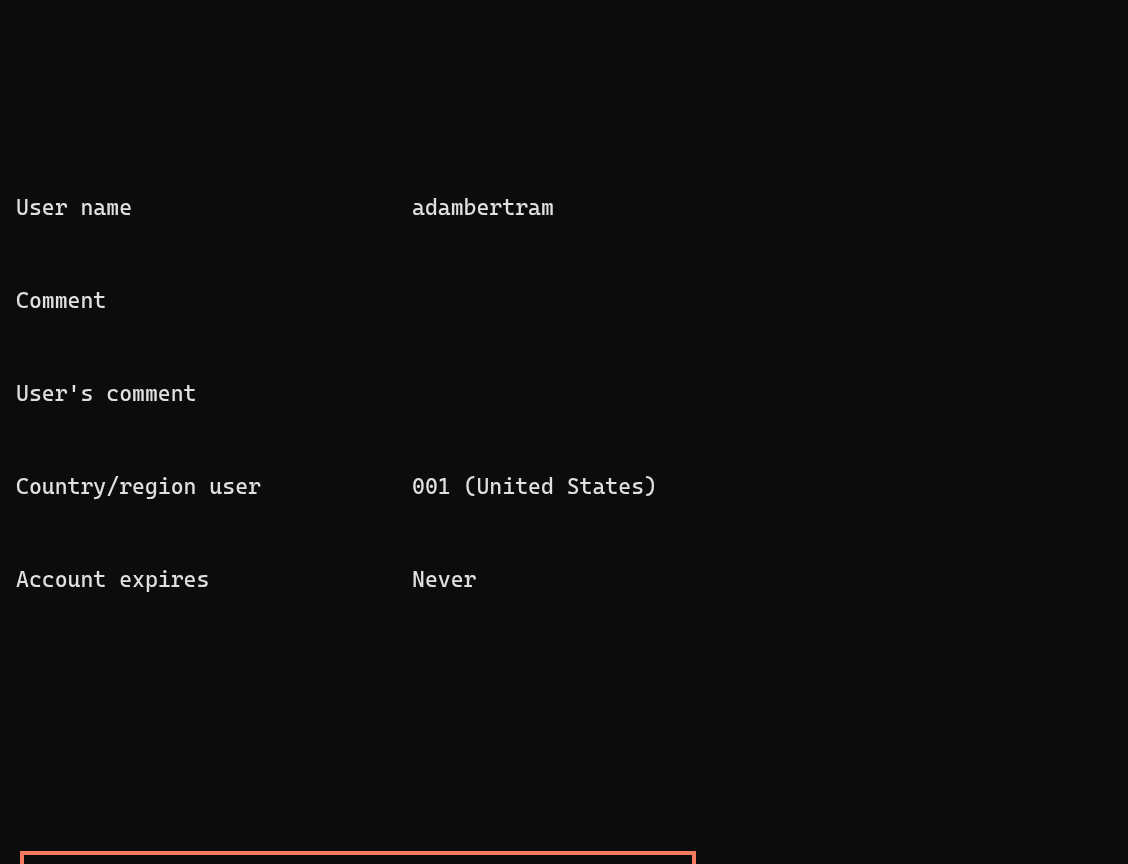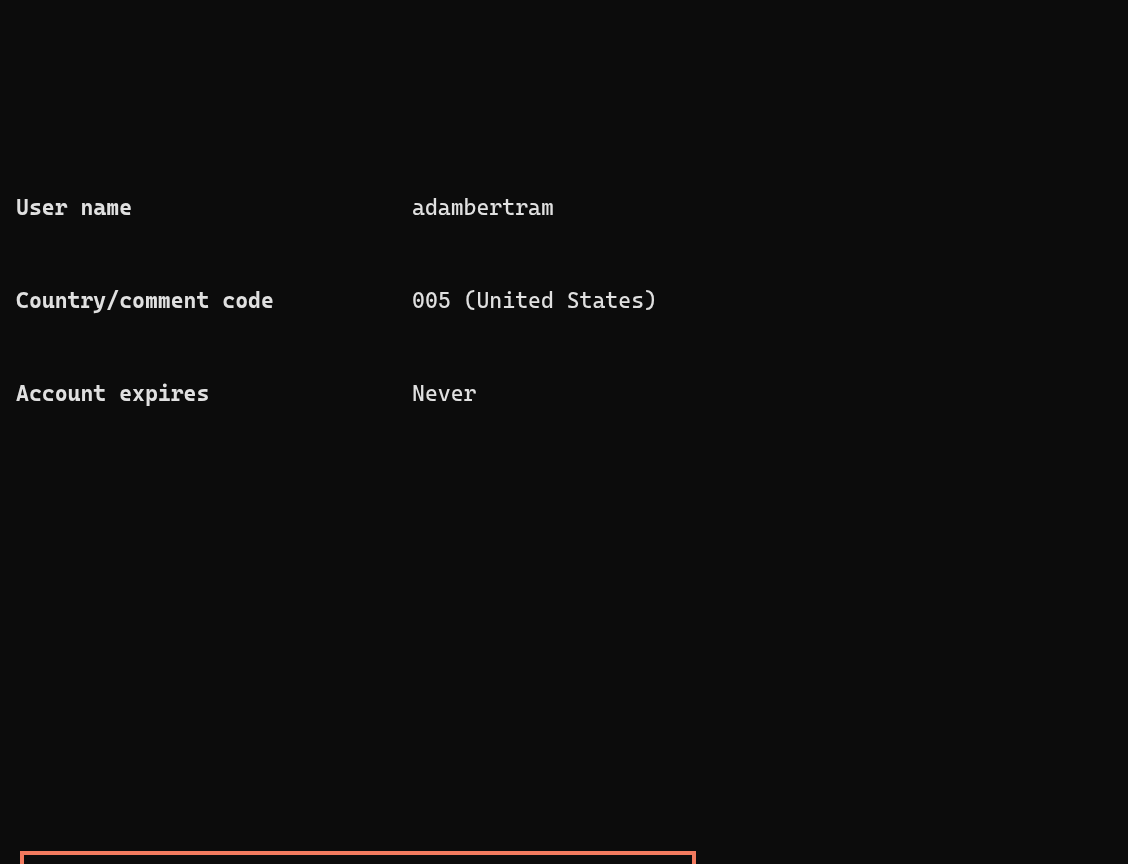--- a/index.html
+++ b/index.html
@@ -30,34 +30,35 @@
     }
     .highlight-box {
       position: absolute;
       border: 4px solid #f27a5e;
       background: transparent;
       pointer-events: none;
     }
     .field-label {
       display: inline-block;
       width: 396px;
-      font-weight: bold;
     }
     .field-value {
       display: inline;
     }
   </style>
 </head>
 <body>
 
 
 
 <div class="terminal">
   <div class="line"><span class="field-label">User name</span><span class="field-value">adambertram</span></div>
-  <div class="line"><span class="field-label">Country/comment code</span><span class="field-value">005 (United States)</span></div>
+  <div class="line"><span class="field-label">Comment</span><span class="field-value"></span></div>
+  <div class="line"><span class="field-label">User's comment</span><span class="field-value"></span></div>
+  <div class="line"><span class="field-label">Country/region user</span><span class="field-value">001 (United States)</span></div>
   <div class="line"><span class="field-label">Account expires</span><span class="field-value">Never</span></div>
   
   
   
   
   
   
   
   
   

